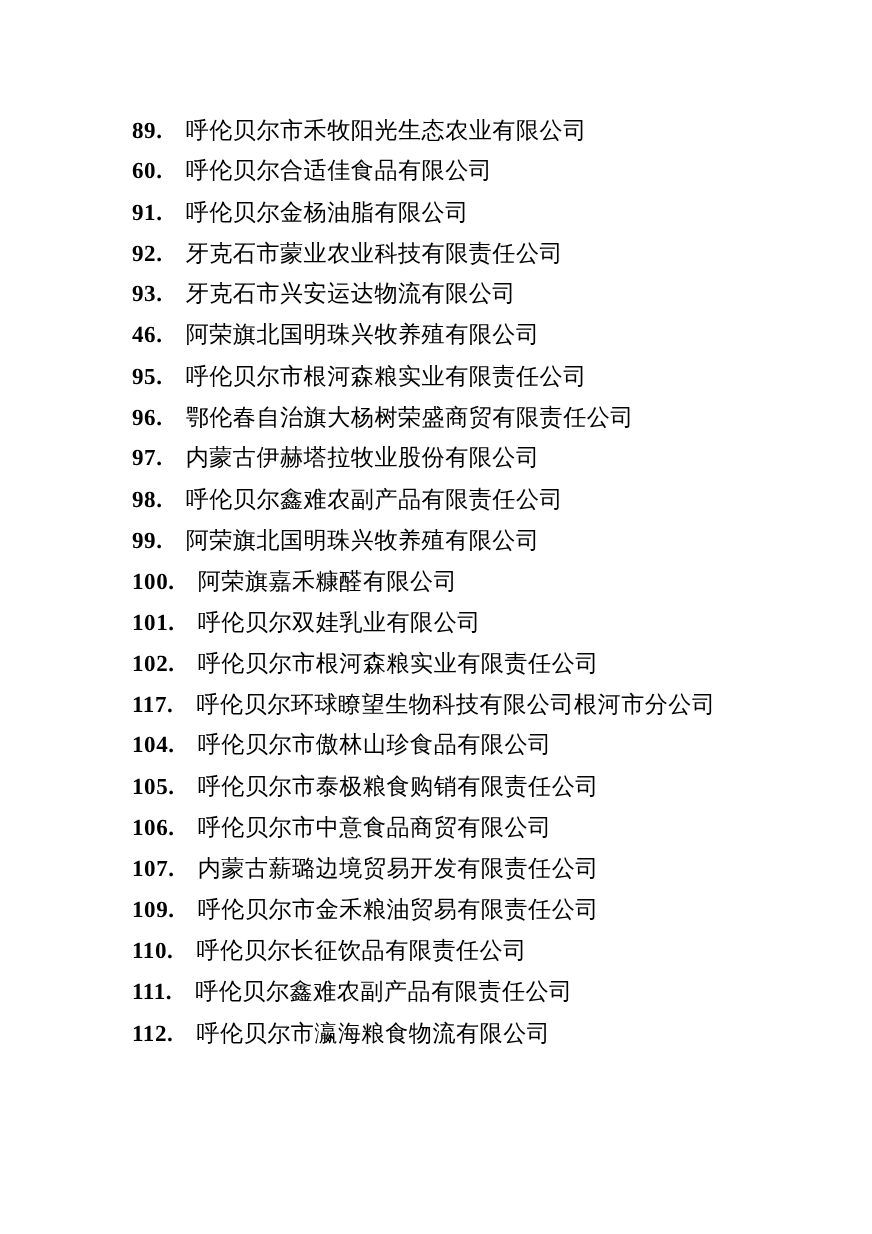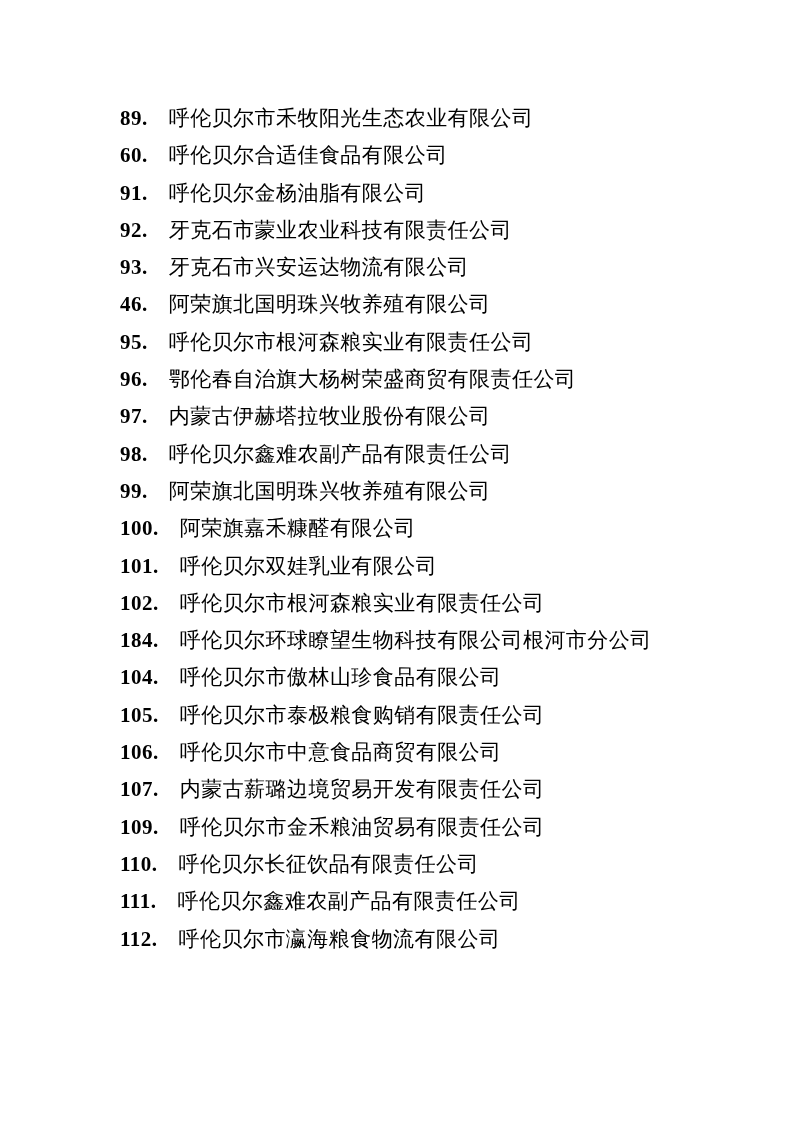--- a/index.html
+++ b/index.html
@@ -52,21 +52,21 @@
       <div class="list-item"><span class="num">93.</span><span class="name">牙克石市兴安运达物流有限公司</span></div>
       <div class="list-item"><span class="num">46.</span><span class="name">阿荣旗北国明珠兴牧养殖有限公司</span></div>
       <div class="list-item"><span class="num">95.</span><span class="name">呼伦贝尔市根河森粮实业有限责任公司</span></div>
       <div class="list-item"><span class="num">96.</span><span class="name">鄂伦春自治旗大杨树荣盛商贸有限责任公司</span></div>
       <div class="list-item"><span class="num">97.</span><span class="name">内蒙古伊赫塔拉牧业股份有限公司</span></div>
       <div class="list-item"><span class="num">98.</span><span class="name">呼伦贝尔鑫难农副产品有限责任公司</span></div>
       <div class="list-item"><span class="num">99.</span><span class="name">阿荣旗北国明珠兴牧养殖有限公司</span></div>
       <div class="list-item"><span class="num">100.</span><span class="name">阿荣旗嘉禾糠醛有限公司</span></div>
       <div class="list-item"><span class="num">101.</span><span class="name">呼伦贝尔双娃乳业有限公司</span></div>
       <div class="list-item"><span class="num">102.</span><span class="name">呼伦贝尔市根河森粮实业有限责任公司</span></div>
-      <div class="list-item"><span class="num">184.</span><span class="name">呼伦贝尔环球瞭望生物科技有限公司根河市分公司</span></div>
+      <div class="list-item"><span class="num">117.</span><span class="name">呼伦贝尔环球瞭望生物科技有限公司根河市分公司</span></div>
       <div class="list-item"><span class="num">104.</span><span class="name">呼伦贝尔市傲林山珍食品有限公司</span></div>
       <div class="list-item"><span class="num">105.</span><span class="name">呼伦贝尔市泰极粮食购销有限责任公司</span></div>
       <div class="list-item"><span class="num">106.</span><span class="name">呼伦贝尔市中意食品商贸有限公司</span></div>
       <div class="list-item"><span class="num">107.</span><span class="name">内蒙古薪璐边境贸易开发有限责任公司</span></div>
       <div class="list-item"><span class="num">109.</span><span class="name">呼伦贝尔市金禾粮油贸易有限责任公司</span></div>
       <div class="list-item"><span class="num">110.</span><span class="name">呼伦贝尔长征饮品有限责任公司</span></div>
       <div class="list-item"><span class="num">111.</span><span class="name">呼伦贝尔鑫难农副产品有限责任公司</span></div>
       <div class="list-item"><span class="num">112.</span><span class="name">呼伦贝尔市瀛海粮食物流有限公司</span></div>
     </div>
 </div>

